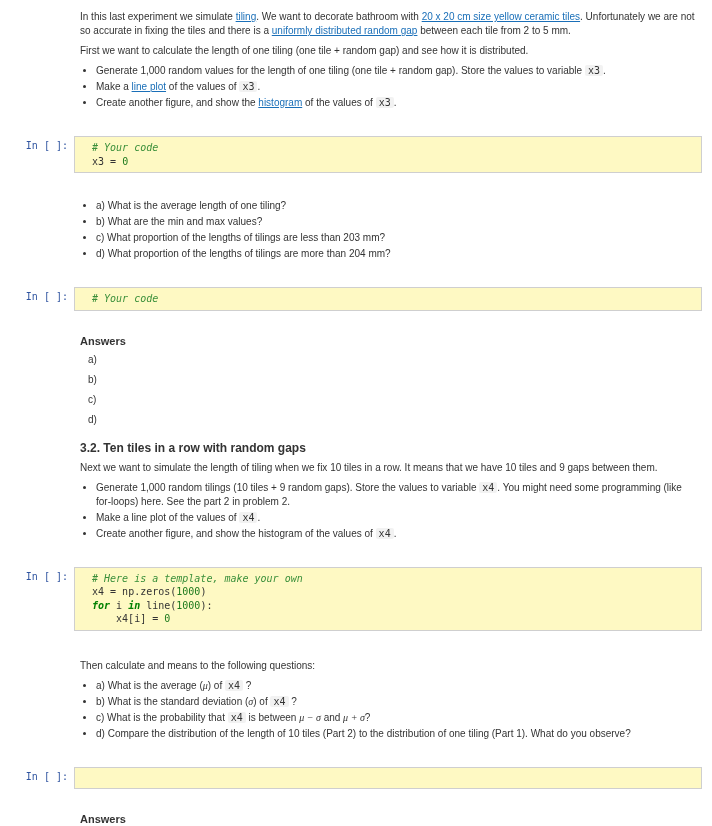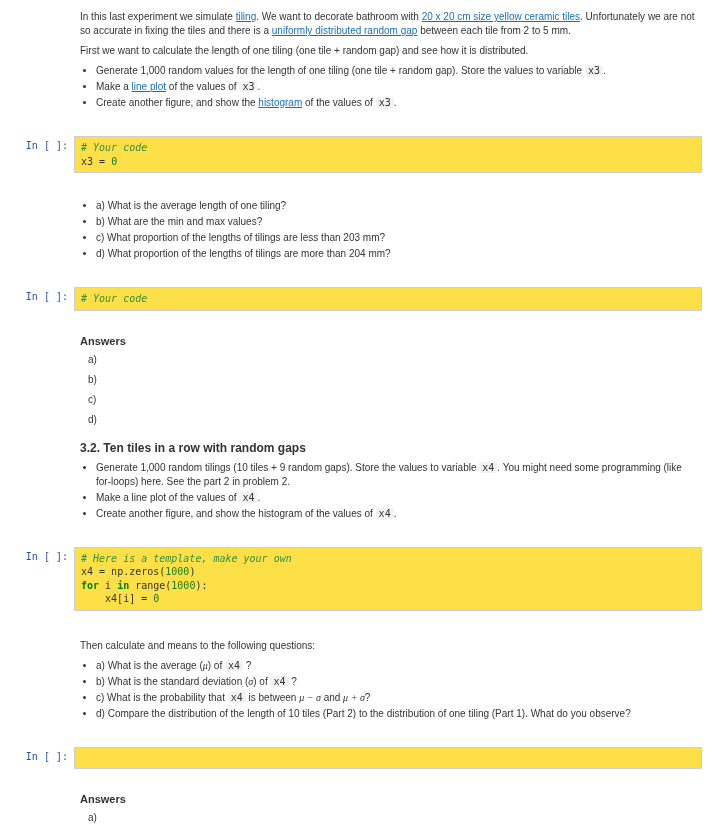--- a/index.html
+++ b/index.html
@@ -39,32 +39,32 @@
     text-align: right;
     padding: 4px 6px 0 0;
     font-family: Menlo, Consolas, "DejaVu Sans Mono", monospace;
     font-size: 10px;
     color: #2f54a0;
     box-sizing: border-box;
   }
   .code-area {
     flex: 1;
     border: 1px solid #cfcfcf;
-    background: #fde047;
-    padding: 4px 6px;
+    background: #fef9c3;
+    padding: 4px 17px;
     font-family: Menlo, Consolas, "DejaVu Sans Mono", monospace;
     font-size: 10px;
     white-space: pre;
     min-height: 12px;
     line-height: 1.35;
     color: #333;
   }
   .tok-comment { color: #3a8f3a; font-style: italic; }
   .tok-num { color: #1c7a1c; }
-  .tok-kw { color: #008000; font-weight: bold; }
+  .tok-kw { color: #008000; font-weight: bold; font-style: italic; }
   .ans-item { margin: 6px 0 6px 8px; }
   .math { font-style: italic; font-family: Georgia, 'Times New Roman', serif; }
 </style>
 </head>
 <body>
 
 <div class="content-block">
   <p>
     <span>In this last experiment we simulate </span><a href="#">tiling</a><span>. We want to decorate bathroom with </span><a href="#">20 x 20 cm size yellow ceramic tiles</a><span>. Unfortunately we are not so accurate in fixing the tiles and there is a </span><a href="#">uniformly distributed random gap</a><span> between each tile from 2 to 5 mm.</span>
   </p>
@@ -98,32 +98,33 @@
 </div>
 
 <div class="content-block">
   <h4 class="answers">Answers</h4>
   <p class="ans-item">a)</p>
   <p class="ans-item">b)</p>
   <p class="ans-item">c)</p>
   <p class="ans-item">d)</p>
 
   <h3 class="section">3.2. Ten tiles in a row with random gaps</h3>
+  <p>Next we want to simulate the length of tiling when we fix 10 tiles in a row. It means that we have 10 tiles and 9 gaps between them.</p>
   <ul>
     <li><span>Generate 1,000 random tilings (10 tiles + 9 random gaps). Store the values to variable </span><code class="inline">x4</code><span>. You might need some programming (like for-loops) here. See the part 2 in problem 2.</span></li>
     <li><span>Make a line plot of the values of </span><code class="inline">x4</code><span>.</span></li>
     <li><span>Create another figure, and show the histogram of the values of </span><code class="inline">x4</code><span>.</span></li>
   </ul>
 </div>
 
 <div class="cell">
   <div class="prompt">In [ ]:</div>
   <div class="code-area"><span class="tok-comment"># Here is a template, make your own</span>
 <span>x4 </span><span>=</span><span> np.zeros(</span><span class="tok-num">1000</span><span>)</span>
-<span class="tok-kw">for</span><span> i </span><span class="tok-kw">in</span><span> range(</span><span class="tok-num">1000</span><span>):</span>
+<span class="tok-kw">for</span><span> i </span><span class="tok-kw">in</span><span> line(</span><span class="tok-num">1000</span><span>):</span>
 <span>    x4[i] </span><span>=</span><span> </span><span class="tok-num">0</span></div>
 </div>
 
 <div class="content-block">
   <p>Then calculate and means to the following questions:</p>
   <ul>
     <li><span>a) What is the average (</span><span class="math">μ</span><span>) of </span><code class="inline">x4</code><span> ?</span></li>
     <li><span>b) What is the standard deviation (</span><span class="math">σ</span><span>) of </span><code class="inline">x4</code><span> ?</span></li>
     <li><span>c) What is the probability that </span><code class="inline">x4</code><span> is between </span><span class="math">μ − σ</span><span> and </span><span class="math">μ + σ</span><span>?</span></li>
     <li>d) Compare the distribution of the length of 10 tiles (Part 2) to the distribution of one tiling (Part 1). What do you observe?</li>

